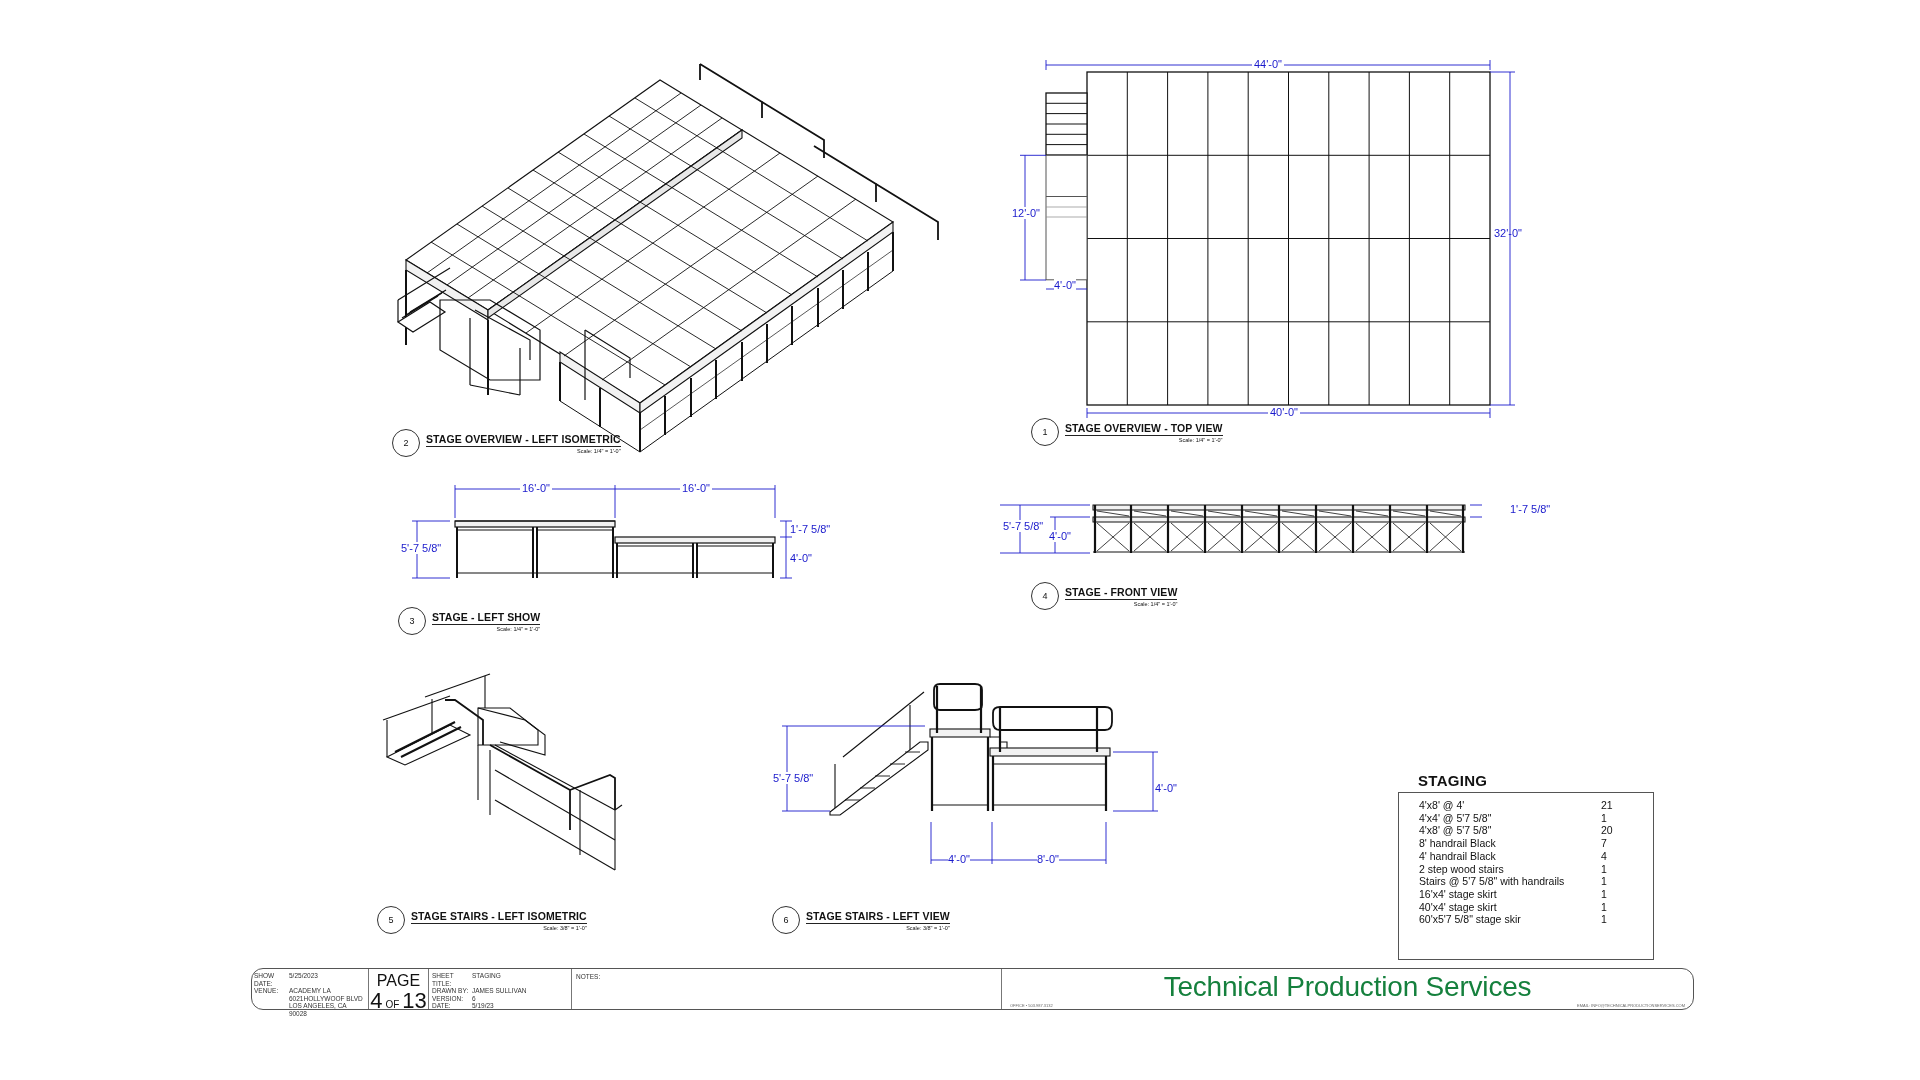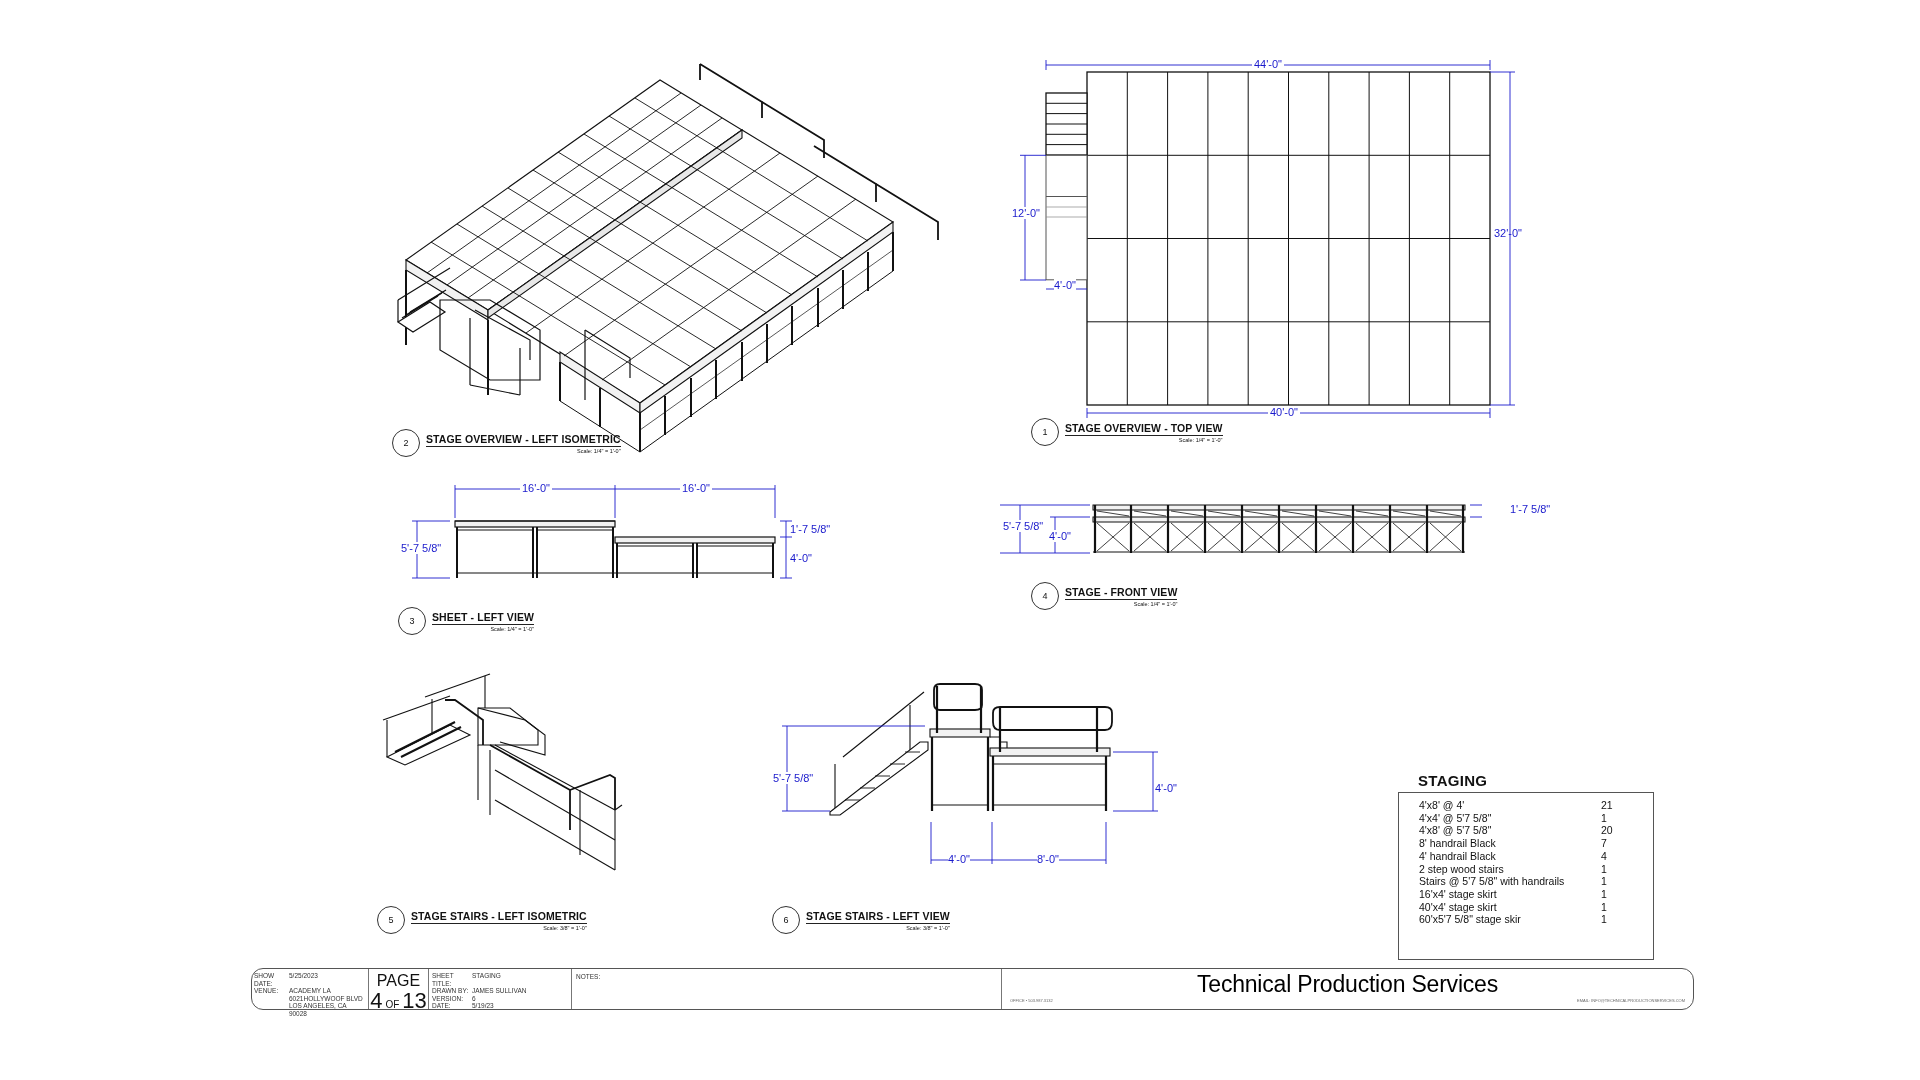--- a/index.html
+++ b/index.html
@@ -27,21 +27,21 @@
   .tb-info .lbl{width:35px;}
   .tb-page{width:60px;text-align:center;}
   .tb-page .p-label{font-size:16px;margin-top:3px;}
   .tb-page .p-num{font-size:22px;line-height:22px;}
   .tb-page .p-num small{font-size:10px;margin:8px 3px;}
   .tb-sheet{width:143px;font-size:6.5px;line-height:7.5px;padding:3px 3px;color:#333;}
   .tb-sheet .row{display:flex;}
   .tb-sheet .lbl{width:40px;}
   .tb-notes{width:430px;font-size:6.5px;padding:4px 4px;color:#333;}
   .tb-company{flex:1;border-right:none;text-align:center;}
-  .tb-company .name{font-size:23px;color:#000000;padding-top:2px;letter-spacing:-0.2px;}
+  .tb-company .name{font-size:28px;color:#15803d;padding-top:2px;letter-spacing:-0.2px;}
   .tb-company .contact{display:flex;justify-content:space-between;font-size:4px;color:#666;padding:0 8px;}
 </style>
 </head>
 <body>
 
 <svg class="drawing" width="1920" height="1080" viewBox="0 0 1920 1080">
 
   <g stroke="#111" fill="none" stroke-width="1.1">
 
     <polygon points="406,260 660,80 742,130 488,310" fill="#fff"></polygon>
@@ -371,21 +371,21 @@
 <div class="view-label" style="left:1031px;top:418px;">
   <div class="view-num">1</div>
   <div class="view-text">
     <span class="view-title">STAGE OVERVIEW - TOP VIEW</span>
     <span class="view-scale">Scale: 1/4" = 1'-0"</span>
   </div>
 </div>
 <div class="view-label" style="left:398px;top:607px;">
   <div class="view-num">3</div>
   <div class="view-text">
-    <span class="view-title">SHEET - LEFT VIEW</span>
+    <span class="view-title">STAGE - LEFT SHOW</span>
     <span class="view-scale">Scale: 1/4" = 1'-0"</span>
   </div>
 </div>
 <div class="view-label" style="left:1031px;top:582px;">
   <div class="view-num">4</div>
   <div class="view-text">
     <span class="view-title">STAGE - FRONT VIEW</span>
     <span class="view-scale">Scale: 1/4" = 1'-0"</span>
   </div>
 </div>

